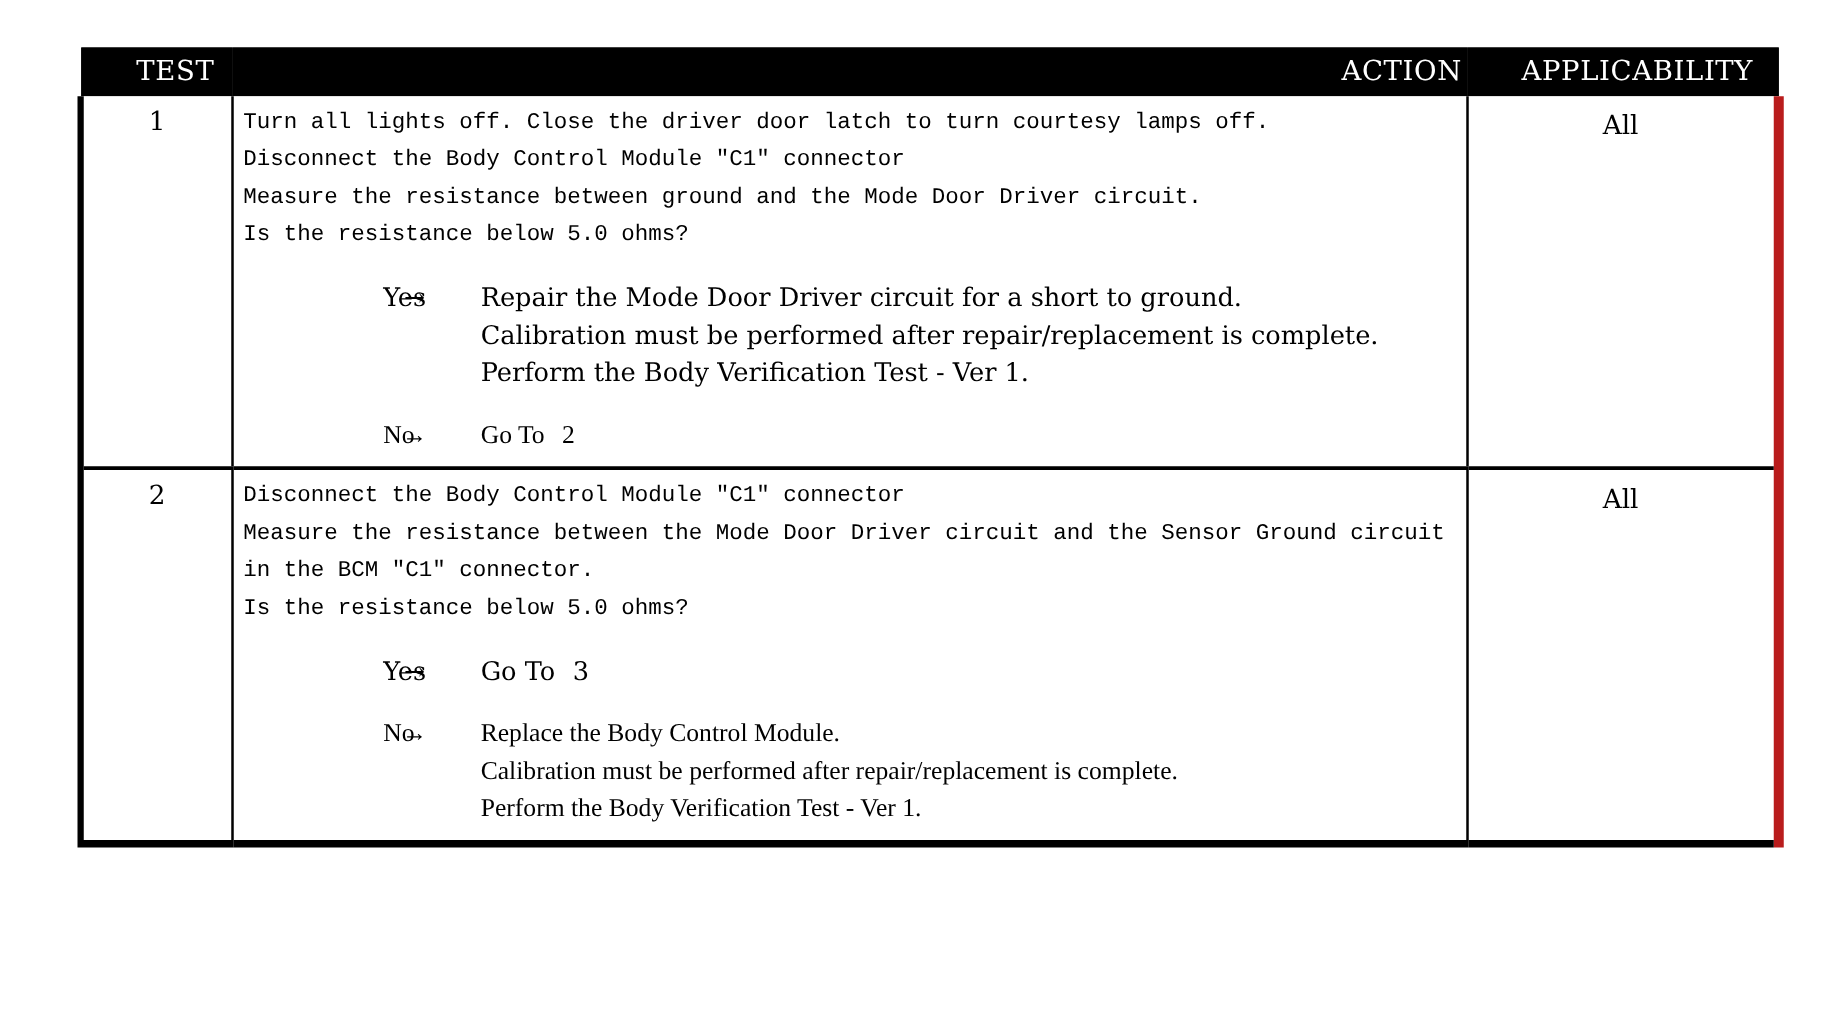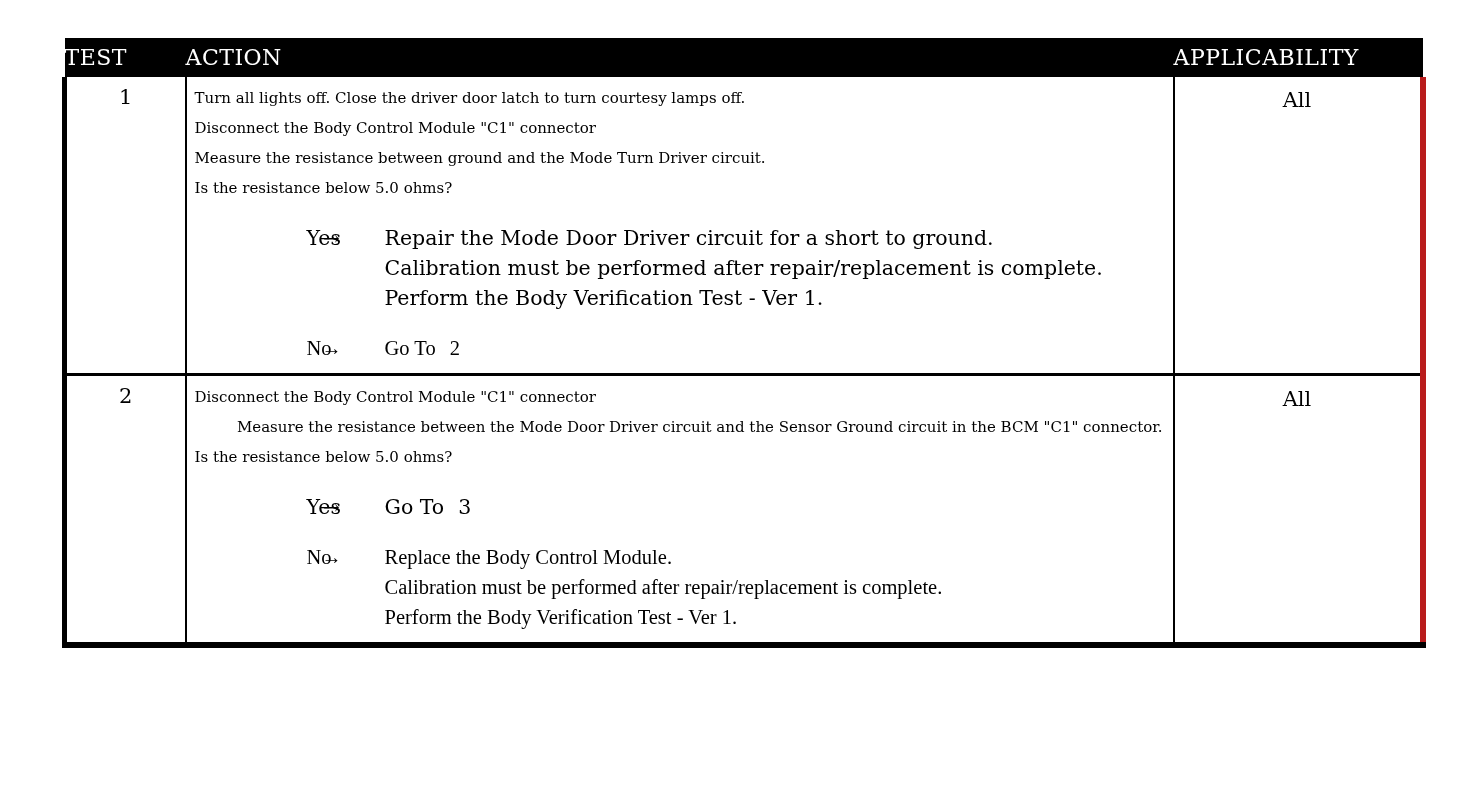--- a/index.html
+++ b/index.html
@@ -41,21 +41,21 @@
   
   thead tr.head-row {
     background: #000000;
   }
   thead th {
     background: #000000;
     color: #ffffff;
     font-weight: normal;
     font-size: 22px;
     letter-spacing: 0.5px;
-    text-align: left;
+    text-align: right;
     vertical-align: middle;
     height: 39px;             
     padding: 0;
     border: none;
   }
   th.th-test   { padding-right: 14px; }
   th.th-action { padding-right: 4px; }
   th.th-applic { padding-right: 20px; }
 
   
@@ -75,42 +75,42 @@
     font-size: 21px;
     padding-top: 8px;
   }
   tbody td.cell-action {
     border-left: 0;
     border-right: 2px solid #000000;
     padding: 6px 10px 10px 8px;
   }
   tbody td.cell-applic {
     border-left: 0;
-    border-right: 6px solid #b91c1c;
+    border-right: 8px solid #b91c1c;
     text-align: center;
     font-size: 21px;
     padding-top: 11px;
   }
 
   tbody tr.row-sep td {
     border-bottom: 3px solid #000000;
   }
   tbody tr.row-last td {
     border-bottom: 6px solid #000000;
   }
 
   
   .stmt {
-    font-size: 15px;
+    font-size: 18px;
     line-height: 30px;
     white-space: nowrap;
+    font-family: Liberation Mono, monospace;
   }
   .stmt.wrapme {
     white-space: normal;
-    text-align: right;
   }
 
   .branch-block {
     margin-top: 20px;
   }
   .branch {
     display: flex;
     align-items: flex-start;
     font-size: 20.5px;
     line-height: 30px;
@@ -167,21 +167,21 @@
     </thead>
 
     <tbody>
 
       <tr class="row-sep">
         <td class="cell-test">1</td>
 
         <td class="cell-action">
           <div class="stmt">Turn all lights off. Close the driver door latch to turn courtesy lamps off.</div>
           <div class="stmt">Disconnect the Body Control Module "C1" connector</div>
-          <div class="stmt">Measure the resistance between ground and the Mode Turn Driver circuit.</div>
+          <div class="stmt">Measure the resistance between ground and the Mode Door Driver circuit.</div>
           <div class="stmt">Is the resistance below 5.0 ohms?</div>
 
           <div class="branch-block">
 
             <div class="branch">
               <div class="b-label">Yes</div>
               <div class="b-arrow">→</div>
               <div class="b-body">
                 <div class="b-line">Repair the Mode Door Driver circuit for a short to ground.</div>
                 <div class="b-line wrapped">Calibration must be performed after repair/replacement is complete.</div>

